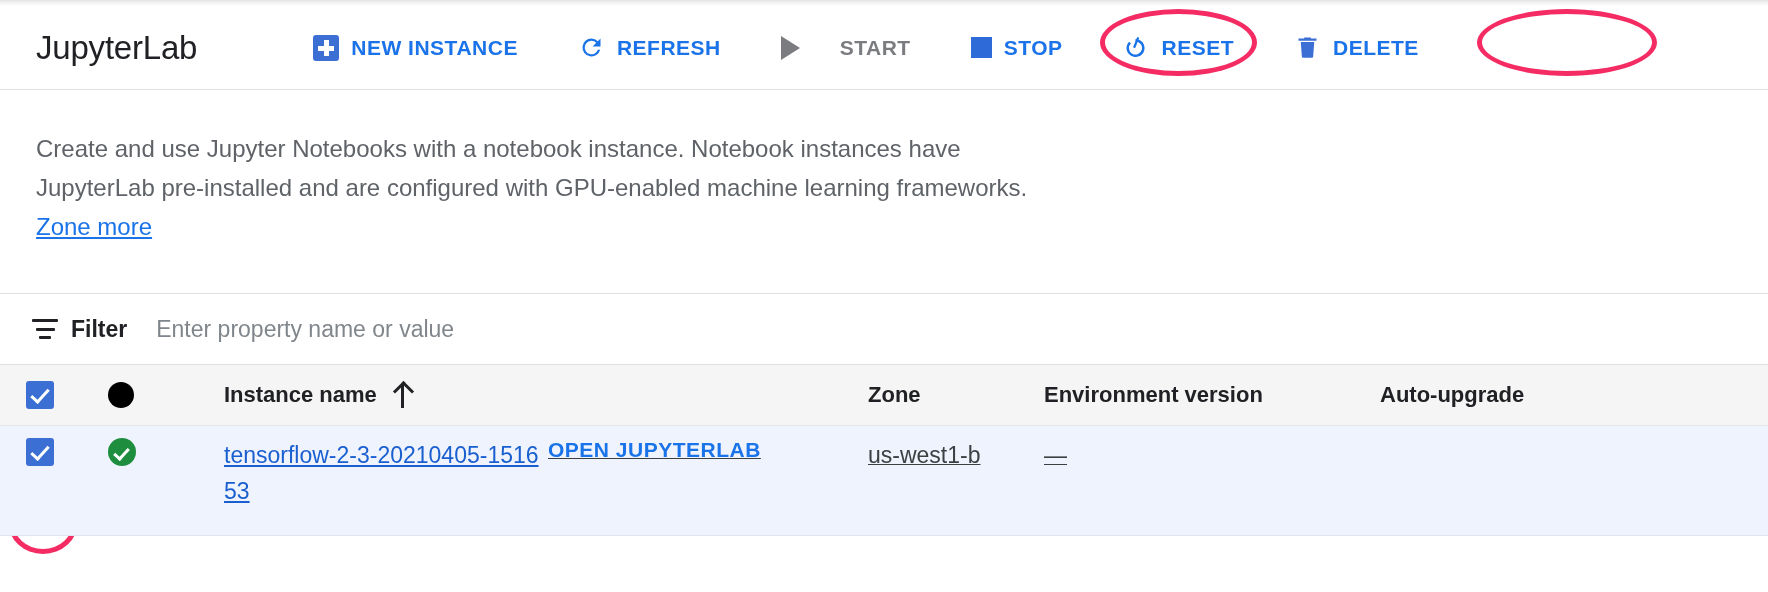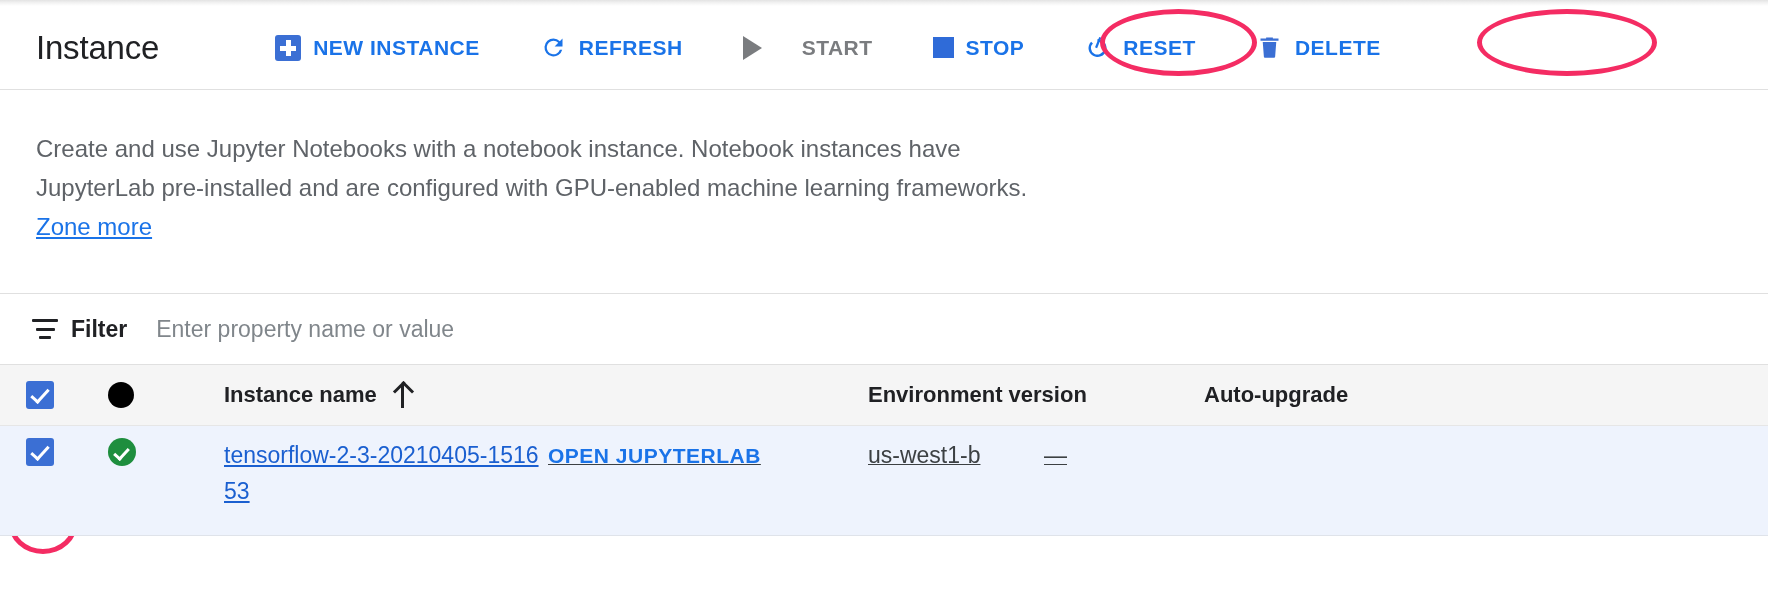--- a/index.html
+++ b/index.html
@@ -192,21 +192,21 @@
     background: #eef3fd;
     height: 110px;
     border-bottom: 1px solid #dfe3ea;
     padding-top: 12px;
     text-decoration: underline;
   }
 
   .c-check { width: 88px; display: flex; justify-content: flex-start; padding-left: 26px; box-sizing: border-box; }
   .c-status { width: 136px; display: flex; justify-content: flex-start; padding-left: 20px; box-sizing: border-box; }
   .c-name { width: 324px; box-sizing: border-box; }
-  .c-action { width: 320px; box-sizing: border-box; margin-top: 6px; }
+  .c-action { width: 320px; box-sizing: border-box; }
   .c-zone { width: 176px; box-sizing: border-box; }
   .c-env { width: 336px; box-sizing: border-box; }
   .c-auto { width: 330px; box-sizing: border-box; }
 
   .th {
     font-size: 22px;
     font-weight: 700;
     color: #202124;
     display: flex;
     align-items: center;
@@ -300,21 +300,21 @@
     color: #3c4043;
     line-height: 1.55;
   }
 </style>
 </head>
 <body>
 
 <div class="topshadow"></div>
 
 <div class="header">
-  <div class="page-title">Instance</div>
+  <div class="page-title">JupyterLab</div>
 
   <div class="toolbar">
 
     <button class="tbtn">
       <span class="icon icon-plus"></span>
       <span class="label">NEW INSTANCE</span>
     </button>
 
     <button class="tbtn">
       <span class="icon">
@@ -384,20 +384,23 @@
     <div class="c-status">
       <span class="dot-black"></span>
     </div>
     <div class="c-name th">
       <span>Instance name</span>
       <span class="sort-arrow"></span>
     </div>
     <div class="c-action th">
       <span></span>
     </div>
+    <div class="c-zone th">
+      <span>Zone</span>
+    </div>
     <div class="c-env th">
       <span>Environment version</span>
     </div>
     <div class="c-auto th">
       <span>Auto-upgrade</span>
     </div>
   </div>
 
   <div class="trow tbody-row">
     <div class="c-check">

